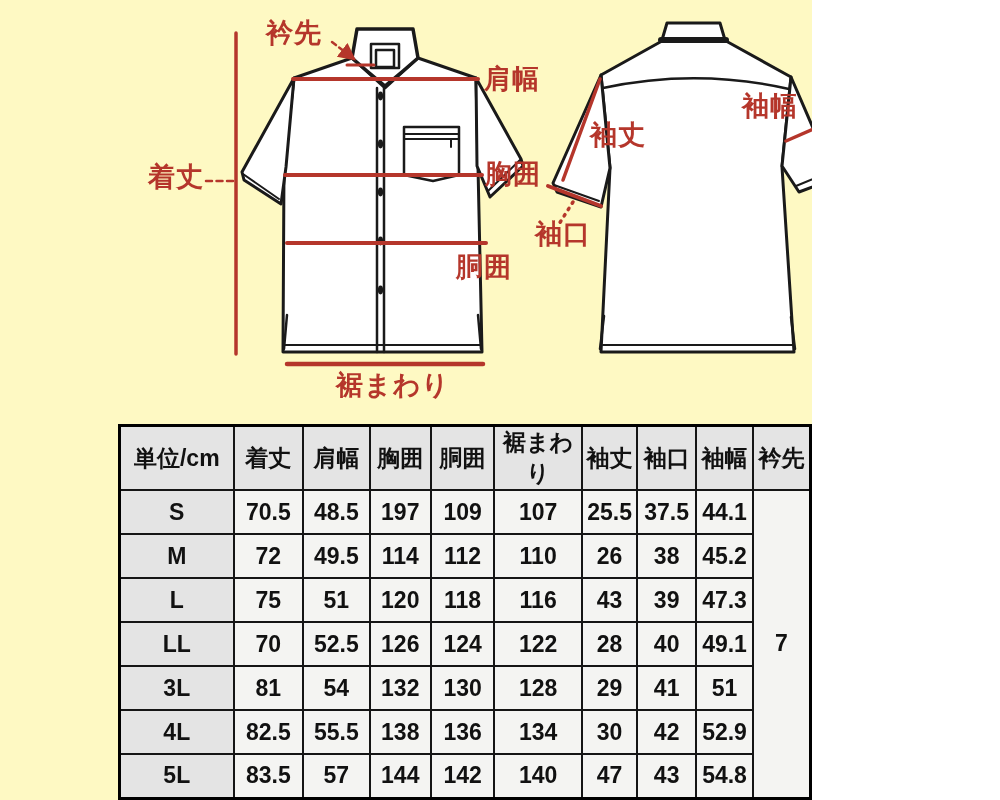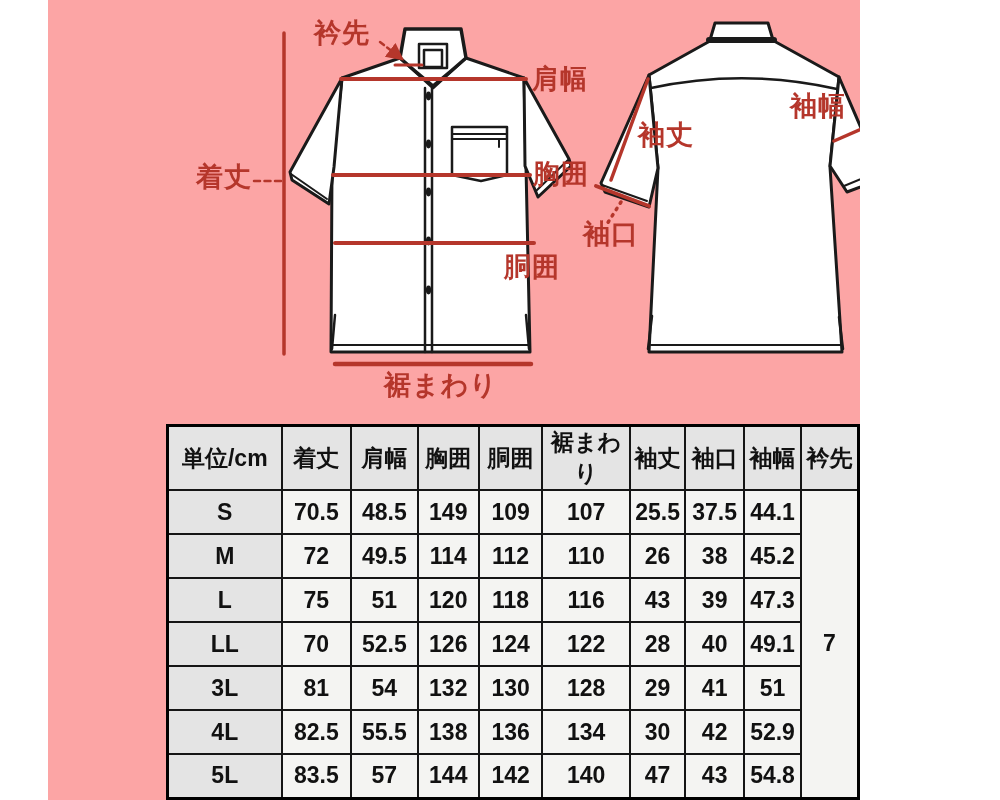--- a/index.html
+++ b/index.html
@@ -1,17 +1,17 @@
 <!DOCTYPE html>
 <html><head>
 <meta charset="utf-8">
 <style>
   html,body{margin:0;padding:0;background:#ffffff;}
-  .canvas{position:relative;width:812px;height:800px;background:#fca5a5;overflow:hidden;
-          font-family:"Liberation Sans","DejaVu Sans",sans-serif;margin-left:48px;}
+  .canvas{position:relative;width:812px;height:800px;background:#fef9c3;overflow:hidden;
+          font-family:"Liberation Sans","DejaVu Sans",sans-serif;}
   .diagram-svg{position:absolute;left:0;top:0;}
   .dlabel{position:absolute;color:#b5362b;font-weight:bold;font-size:27px;line-height:1;
           white-space:nowrap;letter-spacing:1px;}
   
   .size-table{position:absolute;left:118px;top:424px;border-collapse:collapse;
               table-layout:fixed;border:3px solid #000000;}
   .size-table th,.size-table td{border:2px solid #151515;text-align:center;vertical-align:middle;
               font-weight:bold;font-size:23px;color:#111;padding:0;}
   .size-table thead th{height:40px;background:#e4e4e4;}
   .size-table tbody th{background:#e4e4e4;}
@@ -141,21 +141,21 @@
         <th>袖口</th>
         <th>袖幅</th>
         <th>衿先</th>
       </tr>
     </thead>
     <tbody>
       <tr>
         <th>S</th>
         <td>70.5</td>
         <td>48.5</td>
-        <td>149</td>
+        <td>197</td>
         <td>109</td>
         <td>107</td>
         <td>25.5</td>
         <td>37.5</td>
         <td>44.1</td>
         <td rowspan="7">7</td>
       </tr>
       <tr>
         <th>M</th>
         <td>72</td>

